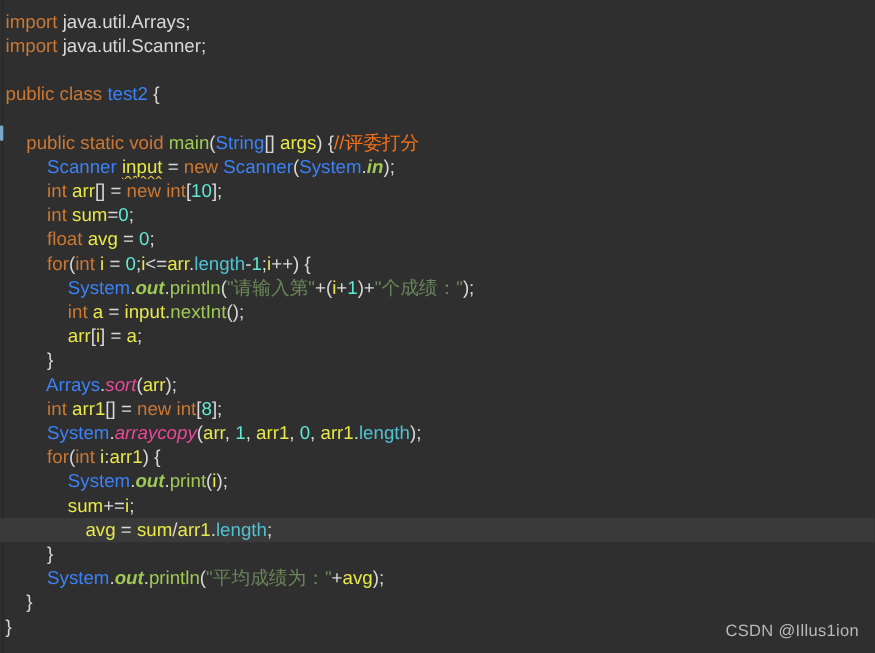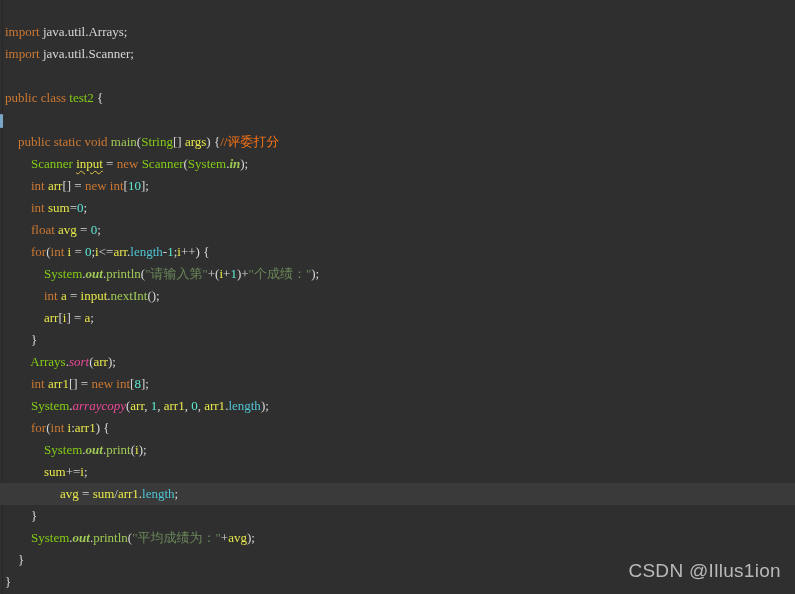--- a/index.html
+++ b/index.html
@@ -39,28 +39,28 @@
     top: 114px;
     width: 3px;
     height: 14px;
     background: #7ba7c7;
     border-radius: 1px;
   }
 
   #code {
     position: absolute;
     left: 0;
-    top: 16px;
+    top: 4px;
     padding: 5px 0 0 5px;
     margin: 0;
-    font-size: 13px;
+    font-size: 17px;
     line-height: 22px;
     color: #d8d8d8;
     white-space: pre;
-    font-family: Liberation Serif, serif;
+    font-family: Liberation Sans, sans-serif;
   }
 
   .line {
     display: block;
     height: 22px;
     line-height: 22px;
     white-space: pre;
   }
 
   
@@ -68,21 +68,21 @@
     background: #3a3a3a;
     width: 795px;
     margin-left: -5px;
     padding-left: 21px;
     box-sizing: border-box;
   }
 
   
   .kw       { color: #cc7832; }              
   .plain    { color: #d8d8d8; }              
-  .type     { color: #84cc16; }              
+  .type     { color: #3b82f6; }              
   .method   { color: #9fca56; margin-top: 20px; }              
   .statmeth { color: #ec4899; font-style: italic; }              
   .sfield   { color: #9fca56; font-style: italic; font-weight: bold; text-align: center; } 
   .var      { color: #e8e84a; }              
   .num      { color: #5eead4; }              
   .str      { color: #6a8759; }              
   .cmt      { color: #f97316; }              
   .len      { color: #4fc3d4; }              
 
   
@@ -93,21 +93,21 @@
     text-decoration-color: #e8c547;
     text-decoration-thickness: 1px;
     text-underline-offset: 2px;
   }
 
   #watermark {
     position: absolute;
     right: 14px;
     bottom: 12px;
     color: #b9b9b9;
-    font-size: 19px;
+    font-size: 15px;
     font-family: "Liberation Sans", sans-serif;
     letter-spacing: 0.3px;
     user-select: none;
   }
 </style>
 </head>
 <body>
 
 <div id="editor">
 

